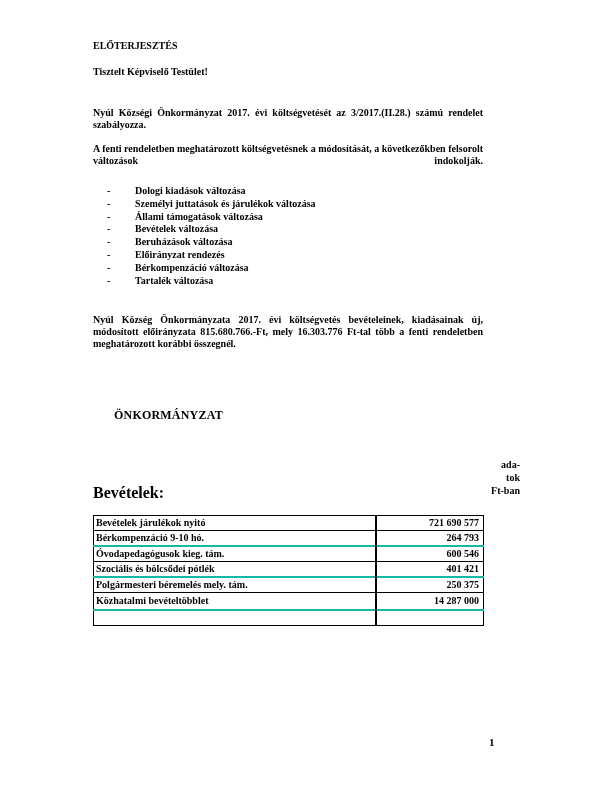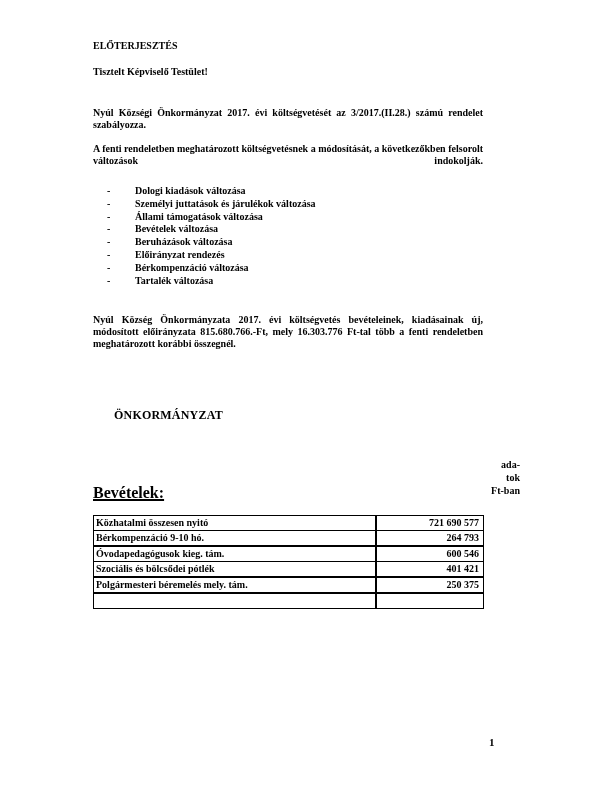--- a/index.html
+++ b/index.html
@@ -13,26 +13,26 @@
   #greeting { left: 93px; top: 66px; font-size: 10px; font-weight: bold; text-align: right; }
   #para1 { left: 93px; top: 107px; width: 390px; }
   #para2 { left: 93px; top: 143px; width: 390px; }
   #changes { left: 93px; top: 185px; width: 330px; list-style: none; margin: 0; padding: 0;
              font-size: 10px; font-weight: bold; }
   #changes li { height: 12.8px; line-height: 12.8px; position: relative; padding-left: 42px; }
   #changes li .dash { position: absolute; left: 14px; top: 0; }
   #para3 { left: 93px; top: 314px; width: 390px; }
   #section-title { left: 93px; top: 408px; font-size: 12px; font-weight: bold; letter-spacing: 0.2px; margin-left: 21px; }
   #units { right: 92px; top: 446px; font-size: 10px; font-weight: bold; text-align: right; line-height: 13px; margin-top: 12px; }
-  #income-heading { left: 93px; top: 484px; font-size: 16px; font-weight: bold; text-decoration: underline; text-decoration-thickness: 1.5px; }
+  #income-heading { left: 93px; top: 484px; font-size: 16px; font-weight: bold; text-decoration-thickness: 1.5px; }
   #income-table { left: 93px; top: 515px; width: 391px; border-collapse: collapse; font-size: 10px; font-weight: bold; }
   #income-table td { border: 1px solid #000; padding: 0 4px 0 2px; height: 14px; line-height: 14px; vertical-align: bottom; }
   #income-table td.label { width: 275px; }
   #income-table td.value { text-align: right; }
-  #income-table tr.thick-top td { border-top: 2px solid #000000; }
+  #income-table tr.thick-top td { border-top: 2px solid #14b8a6; }
   #income-table tr.tall td { height: 16px; line-height: 16px; }
   #income-table tr.empty td { height: 14px; }
   #income-table td.label { border-right: 2px solid #000; }
   #page-number { left: 489px; top: 736px; font-size: 11px; font-weight: bold; }
 </style>
 </head>
 <body>
 
 <div id="title" class="abs">ELŐTERJESZTÉS</div>
 <div id="greeting" class="abs">Tisztelt Képviselő Testület!</div>
@@ -59,39 +59,43 @@
   <div>ada-</div>
   <div>tok</div>
   <div>Ft-ban</div>
 </div>
 
 <div id="income-heading" class="abs">Bevételek:</div>
 
 <table id="income-table" class="abs">
   <tbody>
     <tr>
-      <td class="label">Közhatalmi összesen nyitó</td>
+      <td class="label">Bevételek járulékok nyitó</td>
       <td class="value">721 690 577</td>
     </tr>
     <tr>
       <td class="label">Bérkompenzáció 9-10 hó.</td>
       <td class="value">264 793</td>
     </tr>
     <tr class="thick-top">
       <td class="label">Óvodapedagógusok kieg. tám.</td>
       <td class="value">600 546</td>
     </tr>
     <tr>
       <td class="label">Szociális és bölcsődei pótlék</td>
       <td class="value">401 421</td>
     </tr>
     <tr class="thick-top">
       <td class="label">Polgármesteri béremelés mely. tám.</td>
       <td class="value">250 375</td>
     </tr>
+    <tr class="tall">
+      <td class="label">Közhatalmi bevételtöbblet</td>
+      <td class="value">14 287 000</td>
+    </tr>
     <tr class="thick-top empty">
       <td class="label"></td>
       <td class="value"></td>
     </tr>
   </tbody>
 </table>
 
 <div id="page-number" class="abs">1</div>
 
 </body></html>

